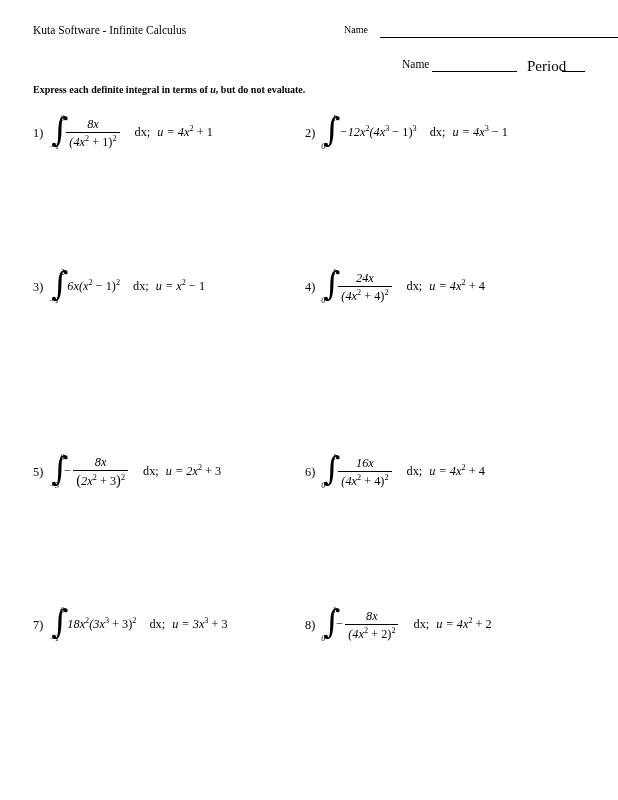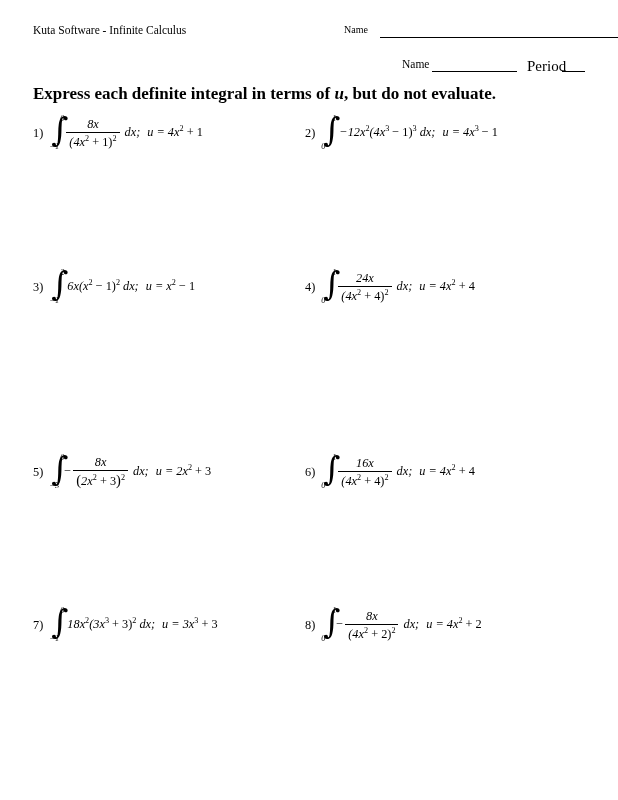--- a/index.html
+++ b/index.html
@@ -88,21 +88,21 @@
     position: absolute;
     left: 562px;
     top: 71px;
     width: 23px;
     border-bottom: 1px solid #000;
   }
 
   .instruction {
     position: absolute;
     left: 33px;
-    font-size: 17px;
+    font-size: 10px;
     font-weight: bold;
     white-space: nowrap;
   }
   .instruction .em { font-style: italic; font-weight: bold; }
   #instr-1 { top: 84px; }
   #instr-2 { top: 422px; }
 
   
   .problem {
     position: absolute;
@@ -183,21 +183,21 @@
     padding: 1px 3px 0 3px;
     font-size: 12.3px;
     line-height: 1.15;
   }
 
   .paren-big {
     font-size: 14.5px;
     font-style: normal;
   }
   .spacer-sm { display: inline-block; width: 3px; }
-  .dx { font-style: italic; margin-left: 3px; }
+  .dx { margin-left: 13px; }
   .cond { margin-left: 7px; }
   .minus-lead { font-style: normal; }
 </style>
 </head>
 <body>
 
 <div class="page">
 
   <div class="header-row">
     <span class="publisher">Kuta Software - Infinite Calculus</span>

